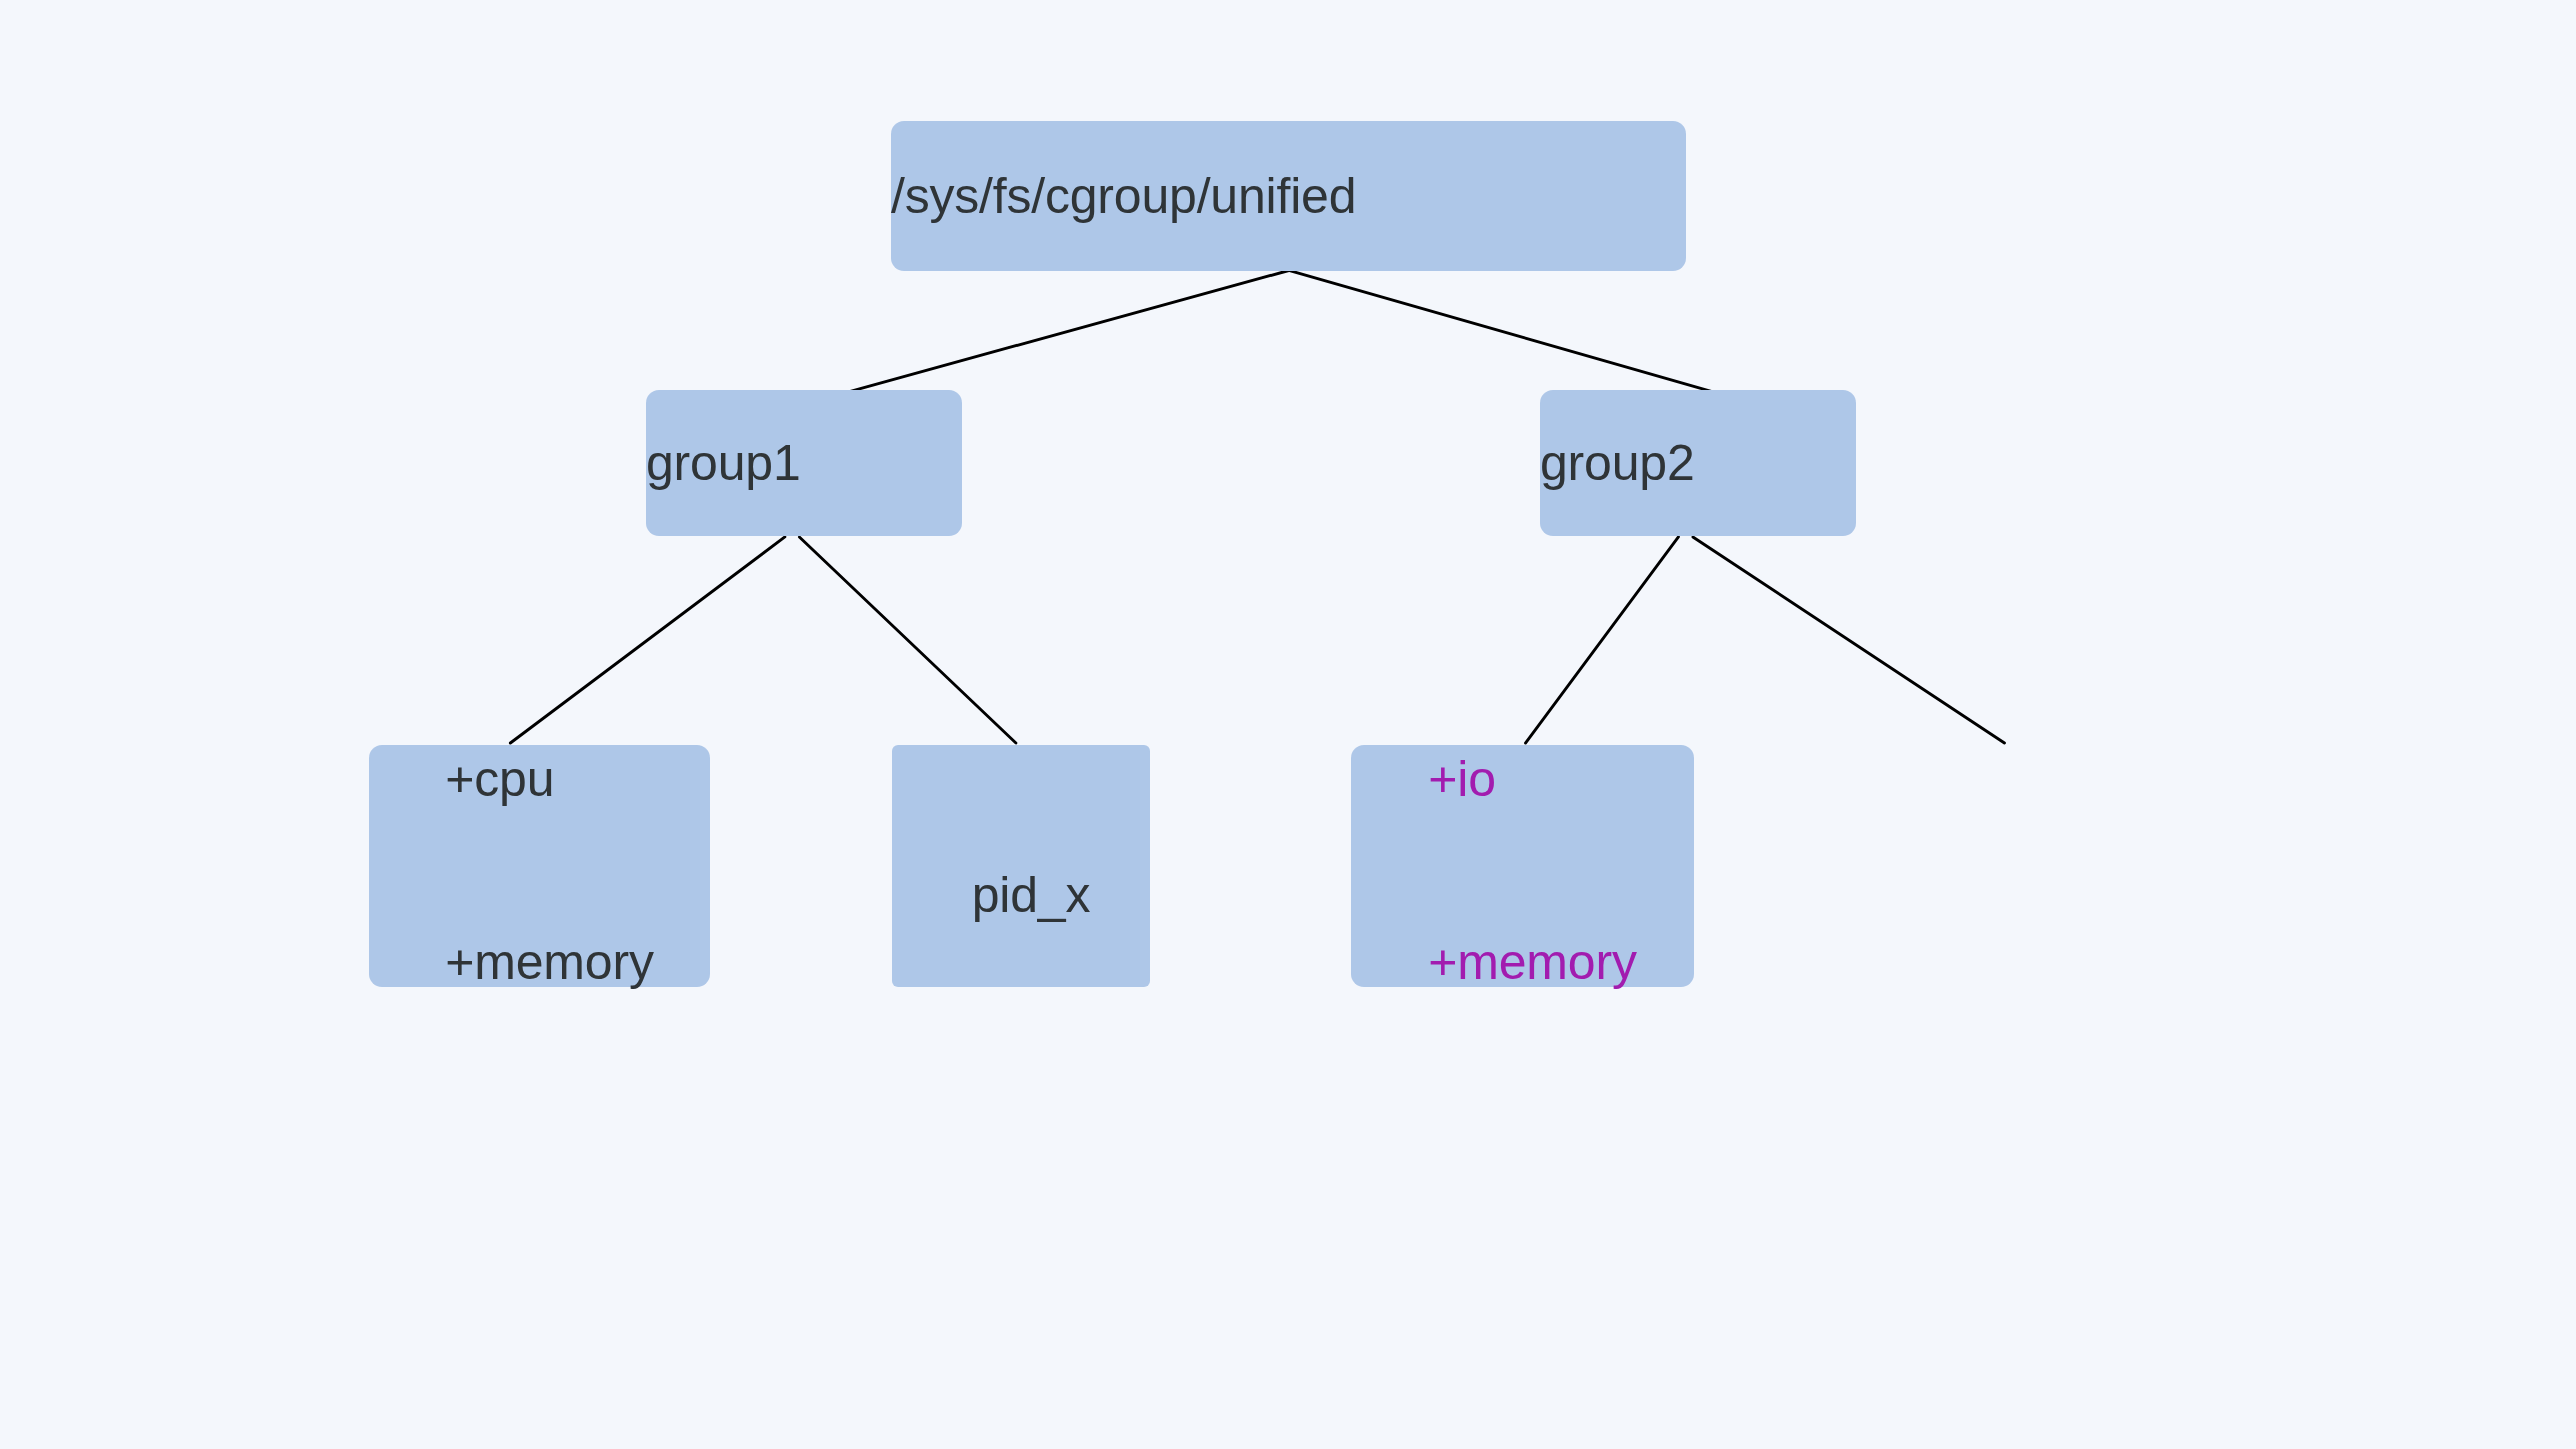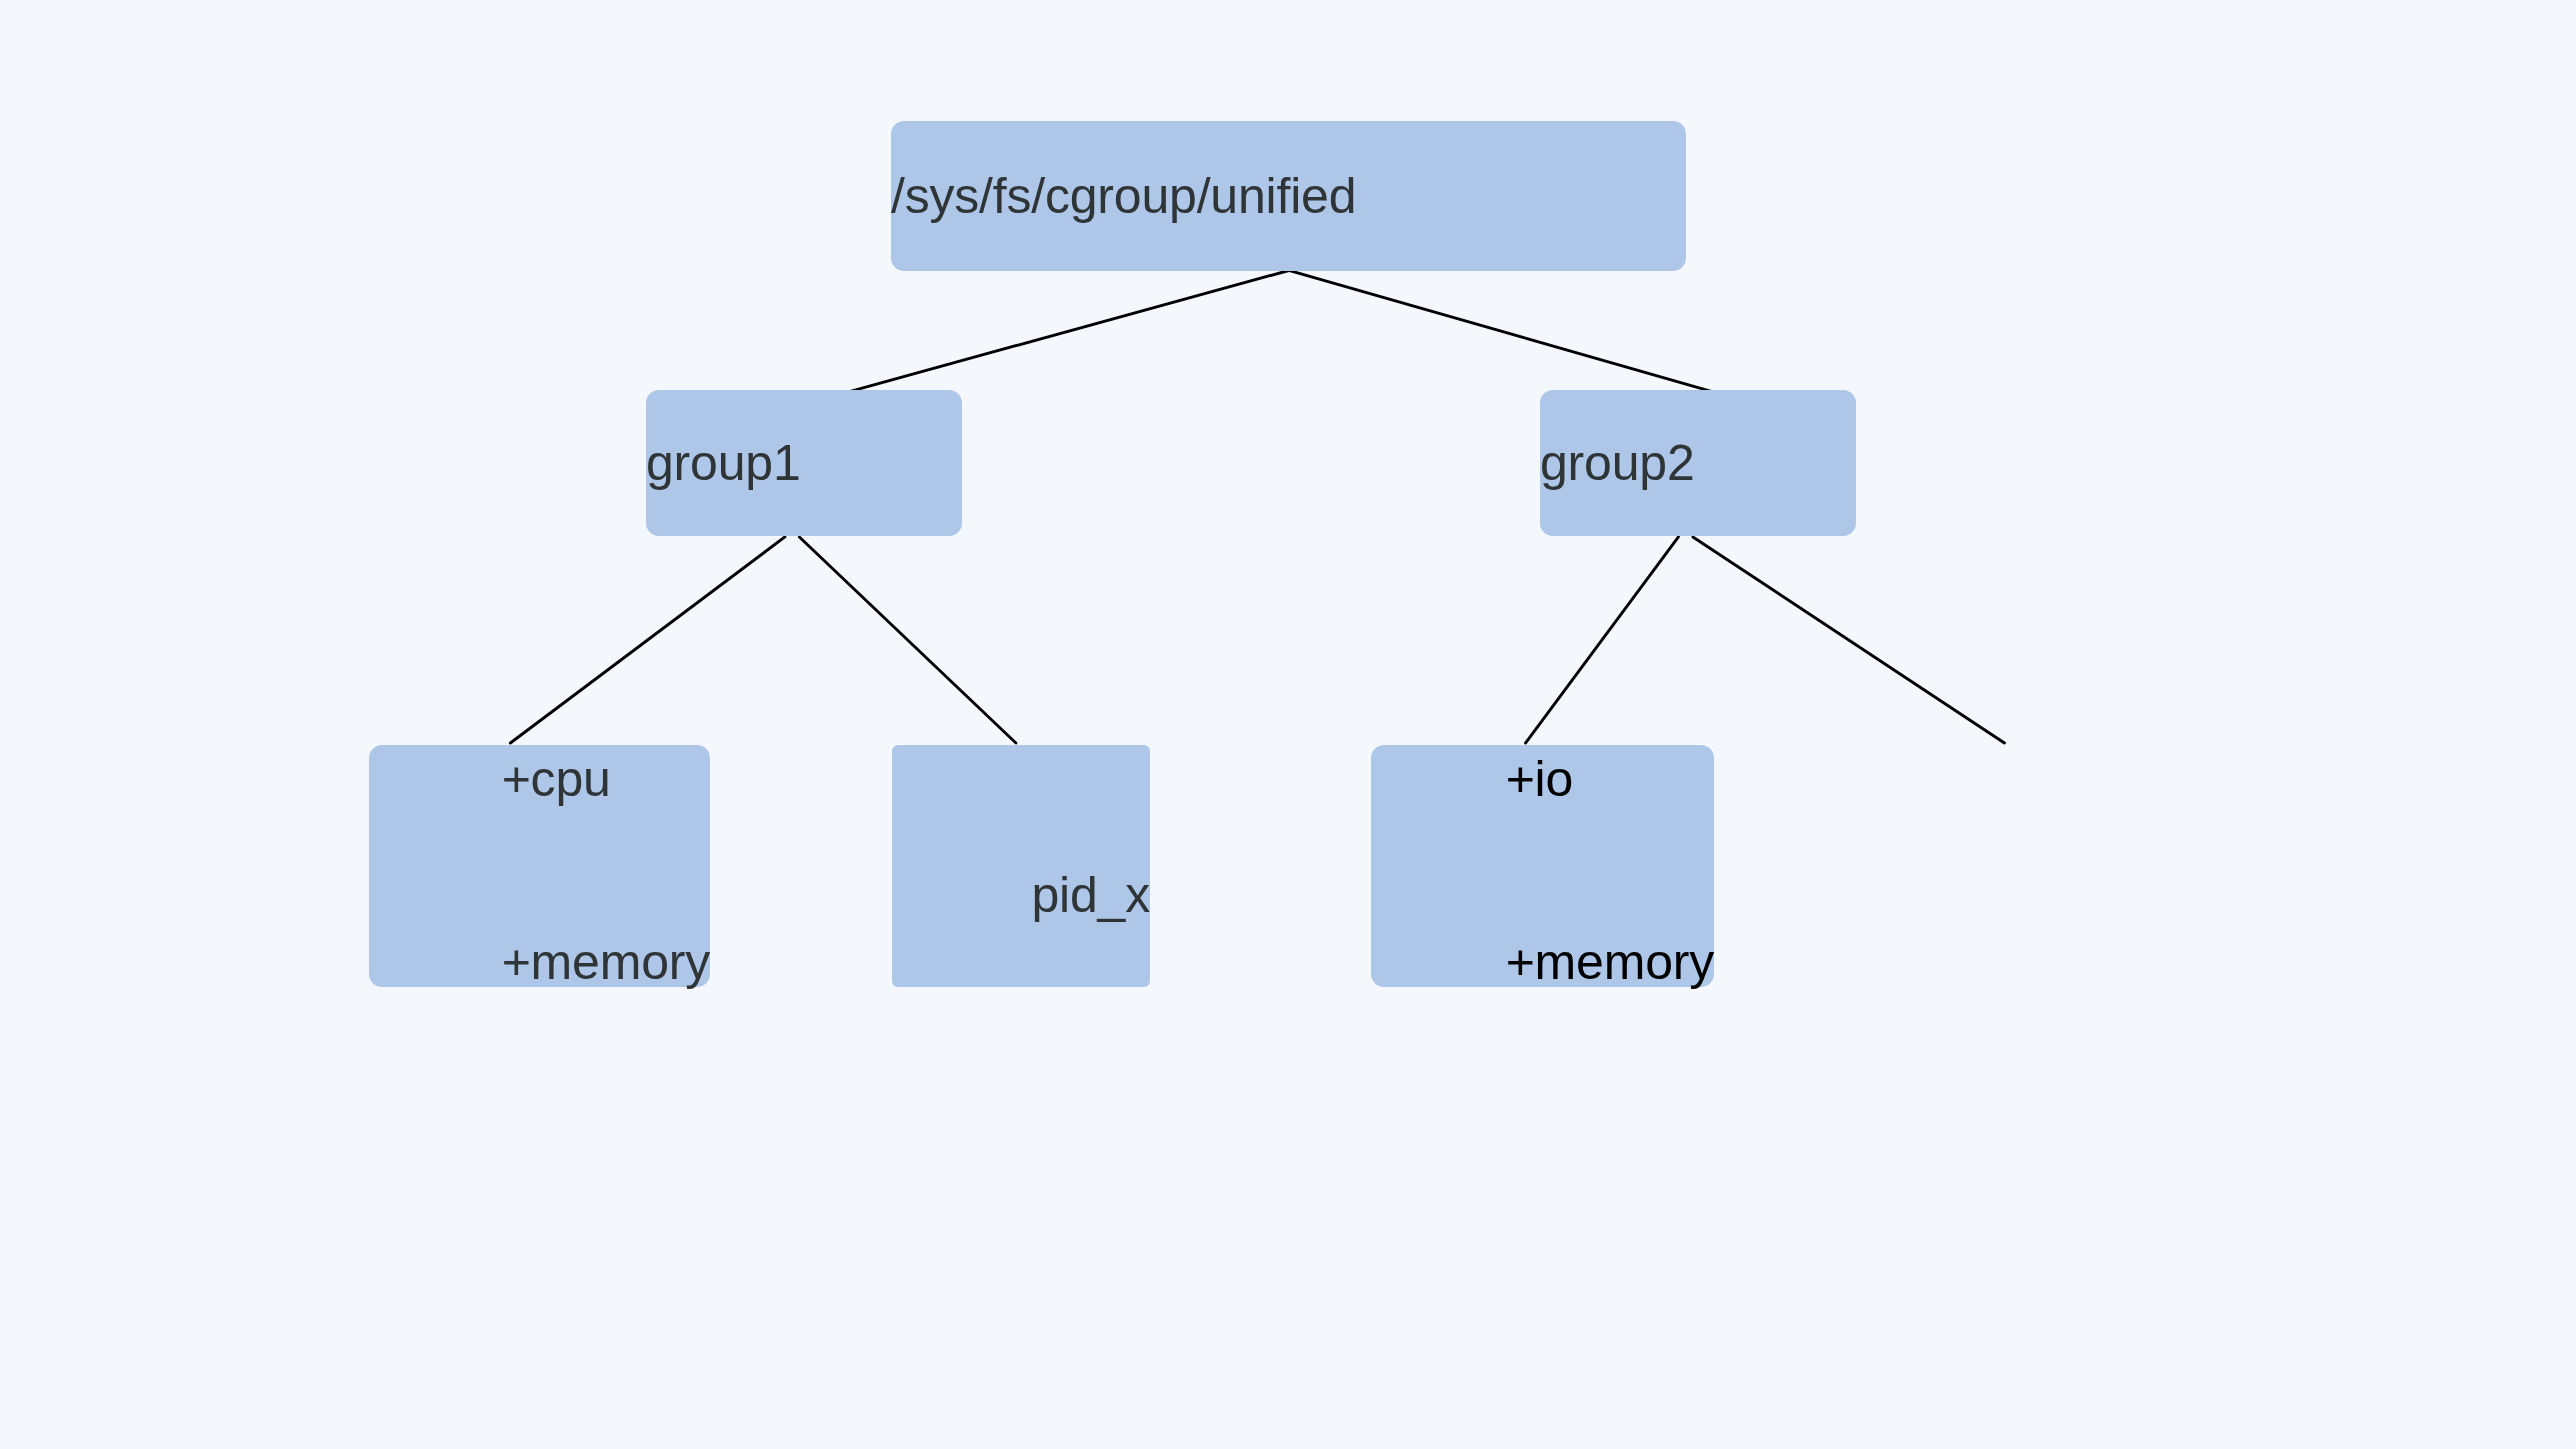--- a/index.html
+++ b/index.html
@@ -40,21 +40,21 @@
     font-size: 50px;
     line-height: 1.22;
     letter-spacing: -0.2px;
     white-space: pre;
   }
   .node.align-center {
     align-items: flex-start;
     text-align: center;
   }
   .node.align-left {
-    align-items: flex-end;
+    align-items: center;
     text-align: left;
     padding-left: 20px;
   }
   .node-line {
     display: block;
   }
   
   #node-root      { left: 891px; top: 121px; width: 795px;  height: 150px; }
   #node-group1    { left: 646px;  top: 390px; width: 316px;  height: 146px; }
   #node-group2    { left: 1540px; top: 390px; width: 316px;  height: 146px; }
@@ -108,21 +108,21 @@
       <span class="node-line">+memory</span>
     </span>
   </div>
 
   <div class="node align-left" id="node-pid-x" style="background: rgb(174, 199, 232); color: rgb(47, 52, 55); border-radius: 6px;">
     <span class="node-text">
       <span class="node-line">pid_x</span>
     </span>
   </div>
 
-  <div class="node align-left" id="node-io-mem" style="background: rgb(174, 199, 232); color: #000000; margin-left: 20px;">
+  <div class="node align-left" id="node-io-mem" style="background: rgb(174, 199, 232); color: #a21caf;">
     <span class="node-text">
       <span class="node-line">+io</span>
       <span class="node-line">+memory</span>
     </span>
   </div>
 
 
 </div>
 
 

